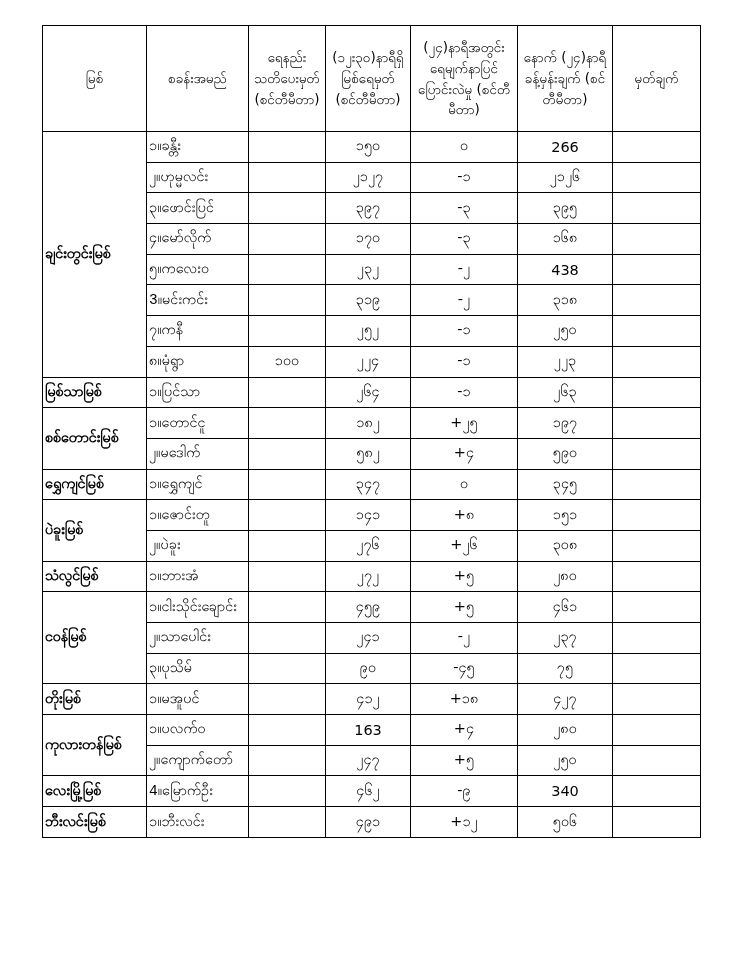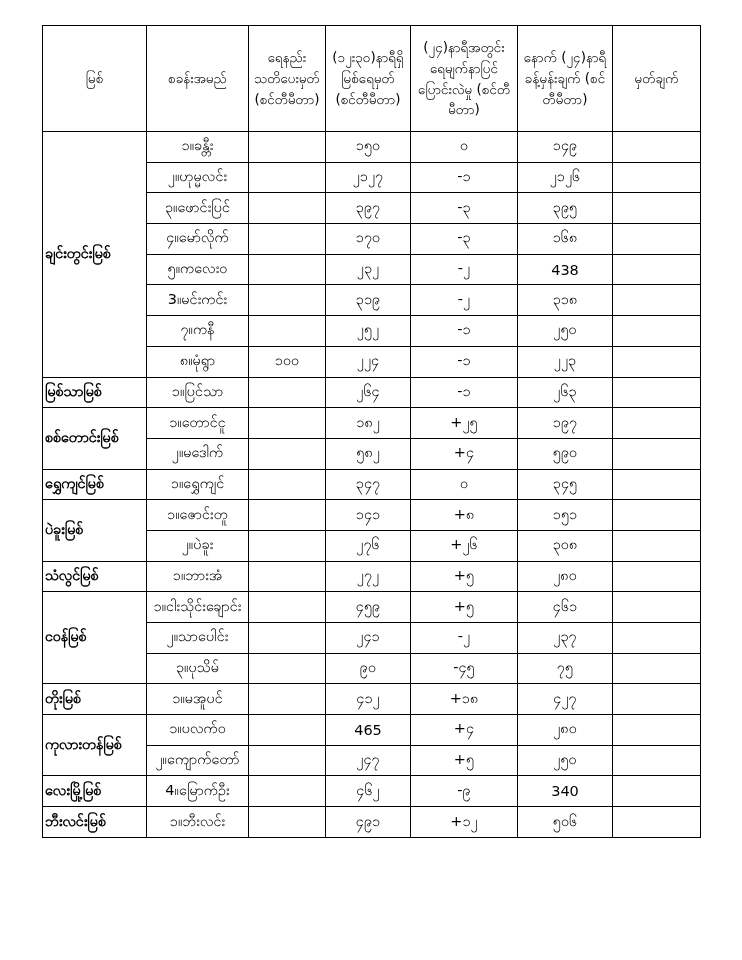--- a/index.html
+++ b/index.html
@@ -49,24 +49,25 @@
   }
   td.river {
     font-weight: bold;
     text-align: left;
     padding-left: 3px;
     font-size: 14.5px;
     letter-spacing: -0.2px;
     margin-left: 25px;
   }
   td.station {
-    text-align: center;
+    text-align: left;
     padding-left: 6px;
     white-space: nowrap;
     font-size: 14px;
+    font-family: Liberation Mono, monospace;
   }
   td.num {
     text-align: center;
     font-size: 14.5px;
   }
 </style>
 </head>
 <body>
 
 <div class="page">
@@ -91,21 +92,21 @@
         <th>မှတ်ချက်</th>
       </tr>
     </thead>
     <tbody>
         <tr>
           <td class="river" rowspan="8">ချင်းတွင်းမြစ်</td>
           <td class="station">၁။ခန္တီး</td>
           <td class="num"></td>
           <td class="num">၁၅၀</td>
           <td class="num">၀</td>
-          <td class="num">၁၄၉</td>
+          <td class="num">266</td>
           <td class="num"></td>
         </tr>
         <tr>
           <td class="station">၂။ဟုမ္မလင်း</td>
           <td class="num"></td>
           <td class="num">၂၁၂၇</td>
           <td class="num">-၁</td>
           <td class="num">၂၁၂၆</td>
           <td class="num"></td>
         </tr>
@@ -249,21 +250,21 @@
           <td class="num"></td>
           <td class="num">၄၁၂</td>
           <td class="num">+၁၈</td>
           <td class="num">၄၂၇</td>
           <td class="num"></td>
         </tr>
         <tr>
           <td class="river" rowspan="2">ကုလားတန်မြစ်</td>
           <td class="station">၁။ပလက်ဝ</td>
           <td class="num"></td>
-          <td class="num">465</td>
+          <td class="num">163</td>
           <td class="num">+၄</td>
           <td class="num">၂၈၀</td>
           <td class="num"></td>
         </tr>
         <tr>
           <td class="station">၂။ကျောက်တော်</td>
           <td class="num"></td>
           <td class="num">၂၄၇</td>
           <td class="num">+၅</td>
           <td class="num">၂၅၀</td>

